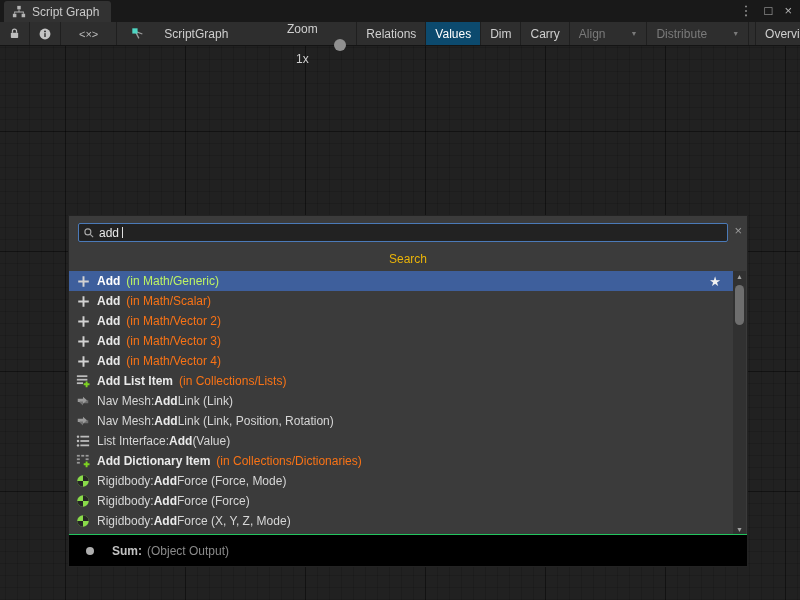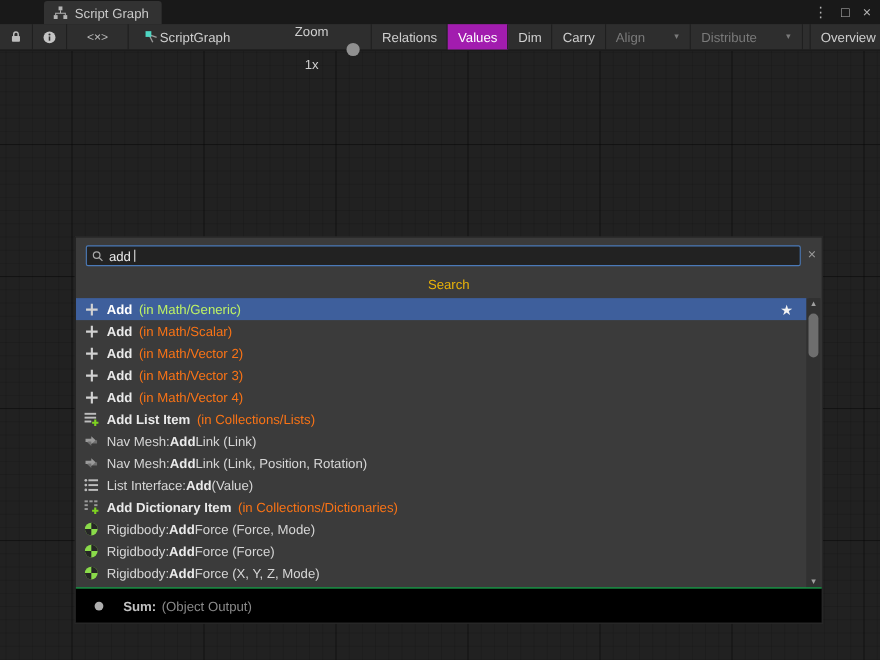--- a/index.html
+++ b/index.html
@@ -13,33 +13,33 @@
       linear-gradient(to right, rgba(0,0,0,.38) 1px, transparent 1px),
       linear-gradient(to bottom, rgba(0,0,0,.38) 1px, transparent 1px),
       linear-gradient(to right, rgba(0,0,0,.12) 1px, transparent 1px),
       linear-gradient(to bottom, rgba(0,0,0,.12) 1px, transparent 1px);
     background-size:120px 120px, 120px 120px, 12px 12px, 12px 12px;
     background-position:65px 85px, 65px 85px, 5px 1px, 5px 1px;
   }
 
   
   .titlebar { position:absolute; left:0; top:0; width:800px; height:22px; background:#191919; }
-  .tab { position:absolute; left:4px; top:1px; height:21px; background:#323232; display:flex; align-items:center; gap:6px; padding:0 12px 0 8px; border-radius:3px 3px 0 0;margin-left:36px; }
+  .tab { position:absolute; left:4px; top:1px; height:21px; background:#323232; display:flex; align-items:center; gap:6px; padding:0 12px 0 8px; border-radius:3px 3px 0 0; }
   .tab-label { font-size:12px; color:#cacaca; white-space:nowrap; }
   .win-controls { position:absolute; right:8px; top:0; height:22px; display:flex; align-items:center; gap:12px; }
   .win-btn { color:#b4b4b4; font-size:13px; line-height:22px; cursor:default; }
 
   
   .toolbar { position:absolute; left:0; top:22px; width:800px; height:24px; background:#2e2e2e; border-bottom:1px solid #141414; display:flex; align-items:stretch; font-size:12px; color:#cfcfcf; }
   .tb-btn { display:flex; align-items:center; justify-content:center; padding:0 9px; border-right:1px solid #1f1f1f; white-space:nowrap; }
   .tb-btn.icon-btn { padding:0 8px; }
   .tb-btn.wide { padding:0 18px; }
-  .tb-btn.active { background:#a21caf; color:#ffffff; }
+  .tb-btn.active { background:#0c4a6e; color:#ffffff; }
   .tb-btn.disabled { color:#7a7a7a;gap:20px; }
-  .tb-graph-seg { display:flex; align-items:center; gap:0; padding:0 14px; border-right:none; }
+  .tb-graph-seg { display:flex; align-items:center; gap:19px; padding:0 14px; border-right:none; }
   .zoom-group { display:flex; align-items:center; gap:8px; padding:0 10px 0 18px;flex-direction:column; }
   .zoom-track { position:relative; width:84px; height:2px; background:#7d7d7d; }
   .zoom-handle { position:absolute; right:-2px; top:-5px; width:12px; height:12px; border-radius:50%; background:#909090; }
   .dd-arrow { font-size:7px; margin-left:5px; color:#7a7a7a; }
   .right-group { display:flex; align-items:stretch; margin-left:2px; }
   .gap-left { margin-left:6px; border-left:1px solid #1f1f1f; }
 
   
   .finder { position:absolute; left:68px; top:215px; width:680px; height:352px; background:#3b3b3b; border:1px solid #232323; }
   .finder-searchrow { position:absolute; left:0; top:0; right:0; height:33px; }

